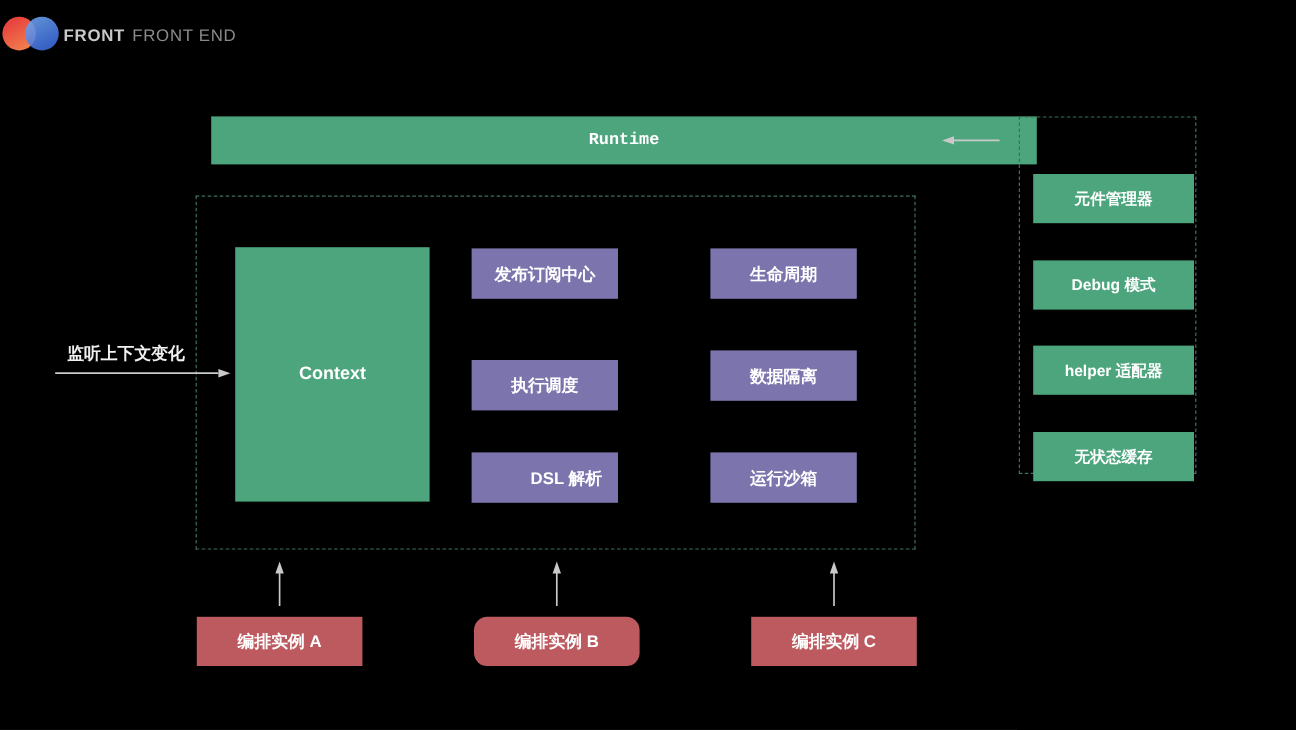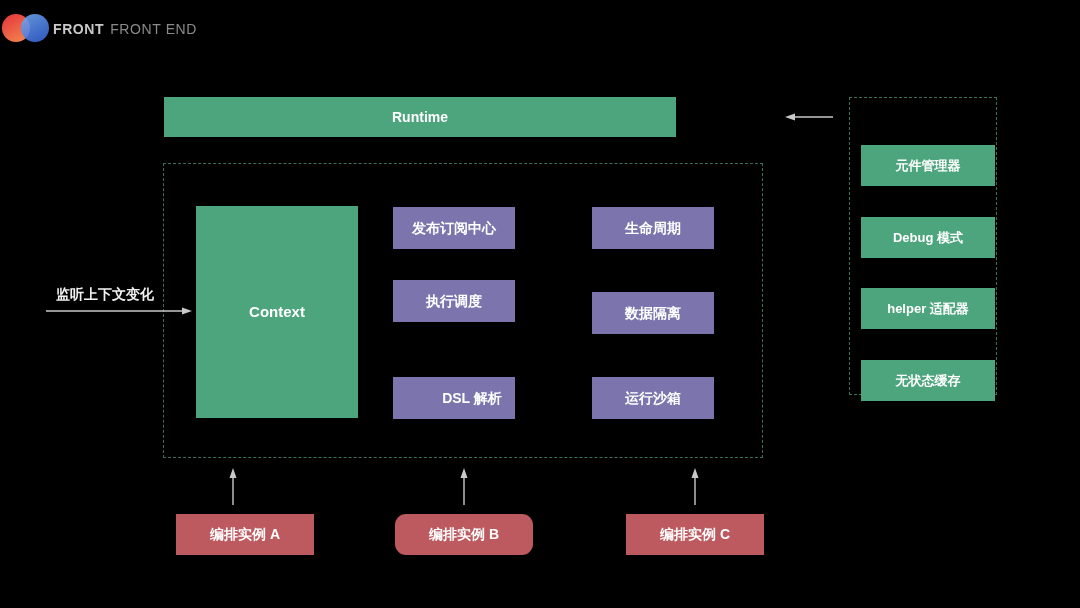--- a/index.html
+++ b/index.html
@@ -30,40 +30,40 @@
   .brand-suffix{color:var(--brand-suffix-text,#8a8a8a);margin-left:6px;font-weight:400;}
   
   .box{
     position:absolute;display:flex;align-items:center;justify-content:center;
     color:#fff;font-weight:bold;font-size:14px;text-align:center;line-height:1.2;
   }
   .green-box{background:var(--green,#4da57d);}
   .purple-box{background:var(--purple,#7b74ad);}
   .red-box{background:var(--red,#bd5a60);}
   
-  .runtime-bar{left:164px;top:97px;width:512px;height:40px;font-size:14px;}
+  .runtime-bar{left:176px;top:97px;width:688px;height:40px;font-size:14px;font-family:Liberation Mono, monospace;}
   
   .dashed-panel{position:absolute;border:1.5px dashed var(--dash-border,#3e6f5a);}
   .core-panel{left:163px;top:163px;width:600px;height:295px;}
   .side-panel{left:849px;top:97px;width:148px;height:298px;}
   
   .context-box{left:32px;top:42px;width:162px;height:212px;font-size:15px;}
   .module{width:122px;height:42px;}
   .m0{left:229px;top:43px;}
   .m1{left:428px;top:43px;}
-  .m2{left:229px;top:116px;}
+  .m2{left:229px;top:136px;}
   .m3{left:428px;top:128px;}
   .m4{left:229px;top:213px;padding-left:36px;}
   .m5{left:428px;top:213px;}
   
   .side-item{left:11px;width:134px;height:41px;font-size:13px;margin-top:26px;}
   .s0{top:21px;}.s1{top:93px;}.s2{top:164px;}.s3{top:236px;}
   
   .instance{width:138px;height:41px;top:514px;}
-  .i0{left:176px;}.i1{left:395px;border-radius:11px;}.i2{left:626px;}
+  .i0{left:164px;}.i1{left:395px;border-radius:11px;}.i2{left:626px;}
   
   .annotation-label{position:absolute;left:56px;top:286px;color:#f0f0f0;font-size:14px;font-weight:bold;white-space:nowrap;}
   
   .arrow-svg{position:absolute;overflow:visible;}
   .arrow-svg line{stroke:var(--arrow,#c9c9c9);stroke-width:1.4;}
   .arrow-svg polygon{fill:var(--arrow,#c9c9c9);}
   .annotation-arrow{left:46px;top:305px;}
   .runtime-arrow{left:785px;top:111px;}
   .up-arrow{top:468px;}
   .ua0{left:227px;}.ua1{left:458px;}.ua2{left:689px;}

